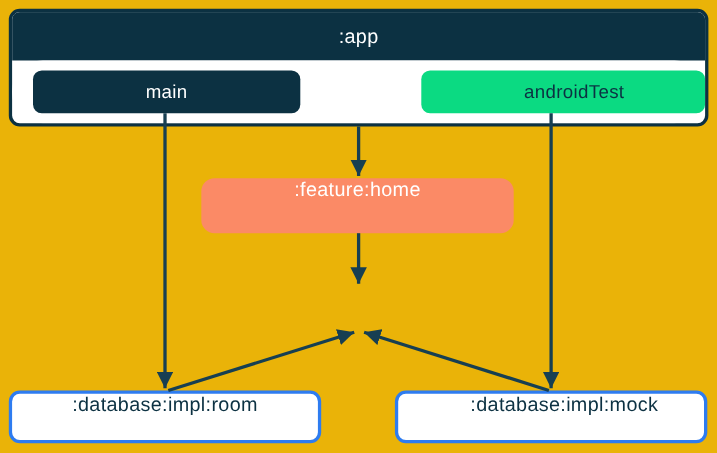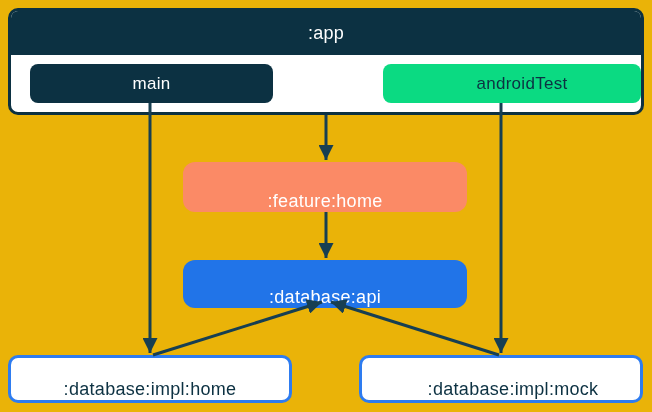--- a/index.html
+++ b/index.html
@@ -58,21 +58,21 @@
     left: 372px;
     width: 238px;
     background: #0BDA82;
     color: #0C3142;
     padding-left: 20px;
   }
   
   .node {
     position: absolute;
     display: flex;
-    align-items: flex-end;
+    align-items: flex-start;
     justify-content: center;
     font-size: 18px;
     letter-spacing: 0.3px;
     box-sizing: border-box;
   }
   .node-feature {
     left: 183px; top: 162px;
     width: 284px; height: 50px;
     background: #FB8A66;
     color: #ffffff;
@@ -123,26 +123,23 @@
       <div class="pill pill-android-test">
         <span>androidTest</span>
       </div>
     </div>
   </div>
 
   <div class="node node-feature">
     <span>:feature:home</span>
   </div>
 
-  <div class="node node-api">
-    <span>:database:api</span>
-  </div>
 
   <div class="node node-impl node-room">
-    <span>:database:impl:home</span>
+    <span>:database:impl:room</span>
   </div>
 
   <div class="node node-impl node-mock">
     <span>:database:impl:mock</span>
   </div>
 
   <svg class="edges" viewBox="0 0 652 412" xmlns="http://www.w3.org/2000/svg">
     <defs>
       <marker id="arrowhead" viewBox="0 0 10 10" refX="10" refY="5" markerWidth="5" markerHeight="5" orient="auto">
         <path d="M0,0 L10,5 L0,10 Z" fill="#173F52"></path>

